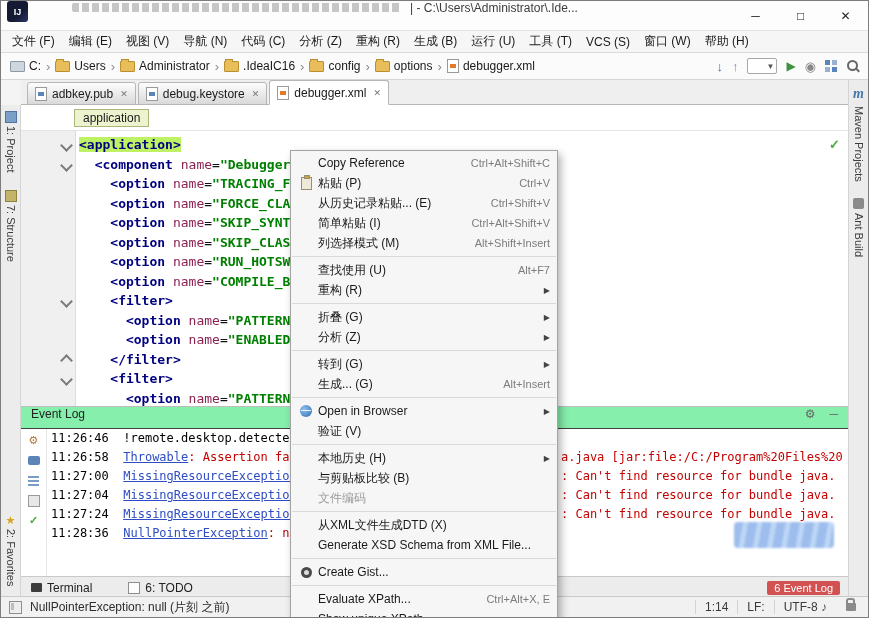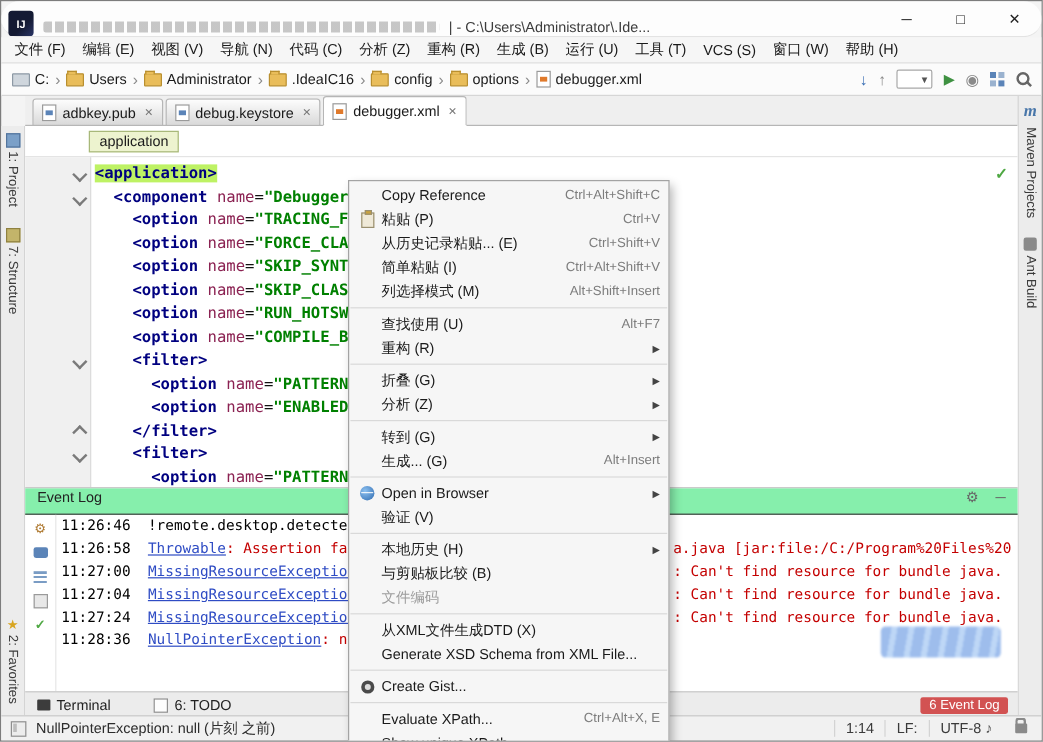--- a/index.html
+++ b/index.html
@@ -1,25 +1,25 @@
 <!DOCTYPE html>
 <html><head>
 <meta charset="utf-8">
 <style>
   html,body{margin:0;padding:0;background:#888;}
   .window{position:relative;width:869px;height:618px;background:#f4f4f4;border:1px solid #7d7d7d;
     overflow:hidden;font-family:"Liberation Sans",sans-serif;font-size:12px;color:#1a1a1a;box-sizing:border-box;}
   
   .titlebar{position:absolute;top:0;left:0;right:0;height:30px;background:#fdfdfd;border-bottom:1px solid #e3e3e3;
-    display:flex;align-items:flex-end;padding:0 0 0 6px;box-sizing:border-box;border-radius:15px;}
+    display:flex;align-items:flex-start;padding:0 0 0 6px;box-sizing:border-box;}
   .logo{width:21px;height:21px;border-radius:3px;background:linear-gradient(135deg,#141a33 60%,#2a3566);
     color:#fff;font-size:9px;font-weight:bold;display:flex;align-items:center;justify-content:center;margin-right:8px;}
   .title-smudge{display:inline-block;width:330px;height:9px;margin-right:8px;border-radius:2px;opacity:.55;
     background:repeating-linear-gradient(90deg,#9a9a9a 0 7px,transparent 7px 10px);}
-  .title-text{color:#3c3c3c;white-space:nowrap;overflow:hidden;flex:1;}
+  .title-text{color:#3c3c3c;white-space:nowrap;overflow:hidden;flex:1;margin-left:36px;}
   .win-controls{display:flex;height:100%;}
   .win-btn{width:45px;height:100%;display:flex;align-items:center;justify-content:center;color:#222;font-size:12px;}
   
   .menubar{position:absolute;top:30px;left:0;right:0;height:22px;background:#f6f6f6;border-bottom:1px solid #dadada;
     display:flex;align-items:center;padding-left:4px;box-sizing:border-box;}
   .mb-item{padding:0 7px;white-space:nowrap;}
   
   .navbar{position:absolute;top:52px;left:0;right:0;height:27px;background:#fbfbfb;border-bottom:1px solid #d6d6d6;
     display:flex;align-items:center;padding:0 8px;box-sizing:border-box;}
   .crumb{display:inline-flex;align-items:center;gap:4px;padding:0 1px;}

